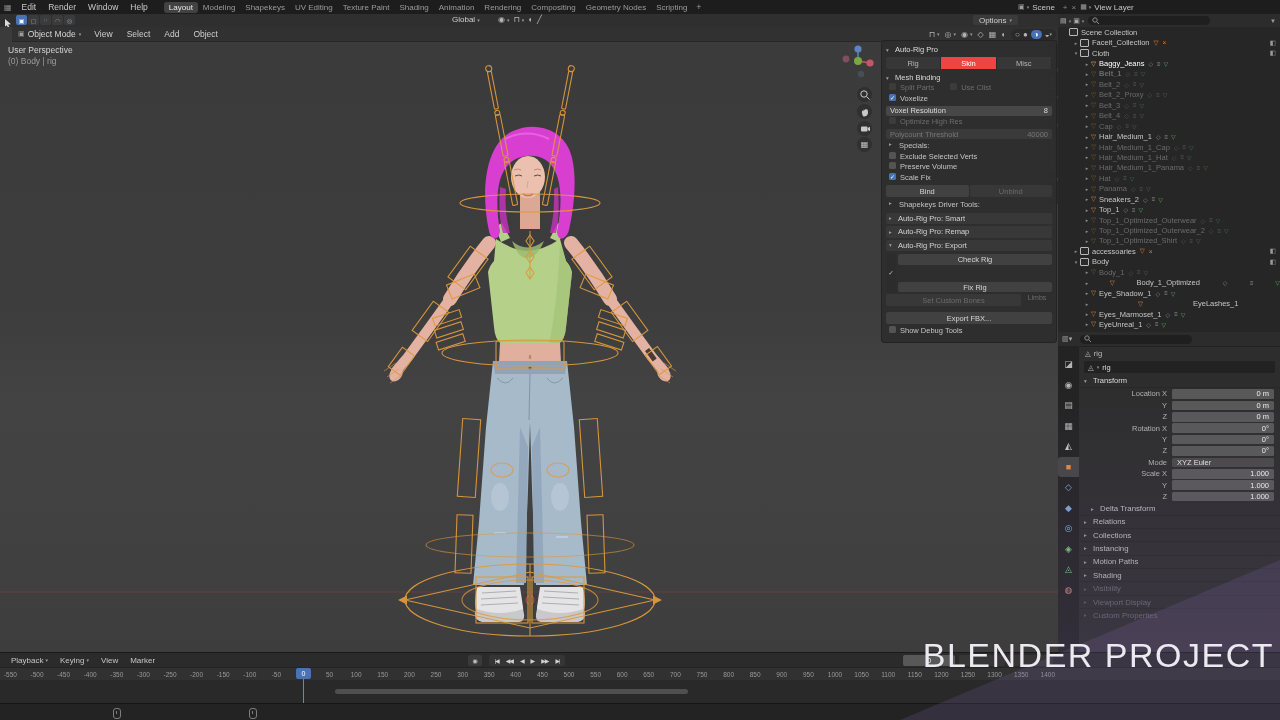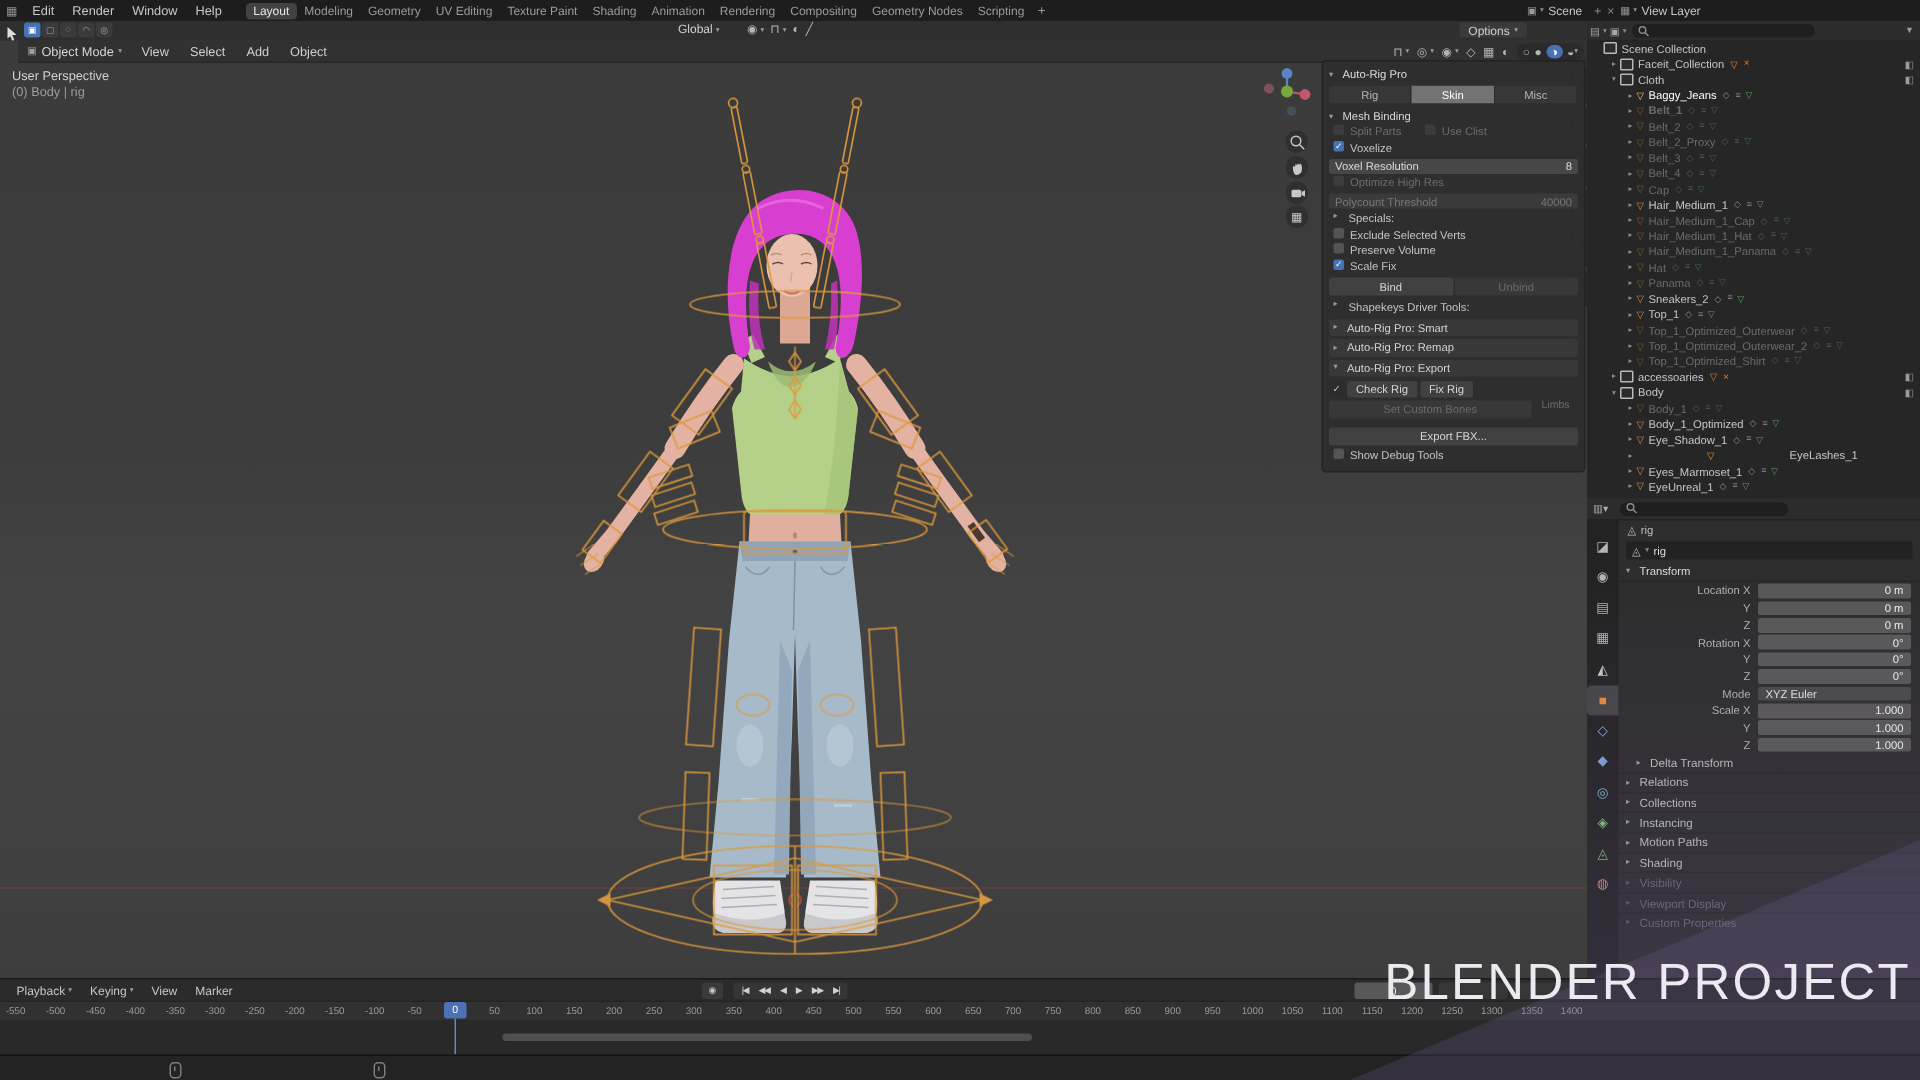--- a/index.html
+++ b/index.html
@@ -49,37 +49,37 @@
   #vp-overlay-text .l2{color:#9c9c9c;}
   
   #nav-gizmo{position:absolute;left:841px;top:17px;z-index:5;}
   .vp-icon{position:absolute;width:15px;height:15px;border-radius:50%;background:rgba(38,38,38,.55);z-index:5;display:flex;align-items:center;justify-content:center;color:#c8c8c8;font-size:8px;}
   
   #arp-panel{position:absolute;left:881px;top:13px;width:166px;background:rgba(45,45,45,.97);border:1px solid #232323;border-radius:3px;z-index:8;padding:3px 4px 5px 4px;font-size:7.5px;color:#c9c9c9;}
   #arp-panel .arp-head{display:flex;align-items:center;gap:3px;color:#dedede;height:11px;}
   .tri{color:#9a9a9a;font-size:5.5px;width:6px;display:inline-block;}
   #arp-tabs{display:flex;margin:2px 0 3px 0;height:12px;border-radius:2px;overflow:hidden;}
   #arp-tabs .atab{flex:1;background:#373737;color:#b5b5b5;display:flex;align-items:center;justify-content:center;border-right:1px solid #2a2a2a;}
-  #arp-tabs .atab.active{background:#737373;color:#fff;}
+  #arp-tabs .atab.active{background:#ef4444;color:#fff;}
   .arp-sec{display:flex;align-items:center;gap:3px;color:#d8d8d8;height:11px;margin-top:1px;}
   .arp-row{display:flex;gap:4px;height:10.5px;padding-left:3px;}
   .arp-row .lbl{color:#c4c4c4;}
   .arp-row .lbl.dim, .dim{color:#6d6d6d;}
   .cb{width:7px;height:7px;background:#545454;border-radius:1.5px;display:inline-flex;align-items:center;justify-content:center;font-size:6px;color:#fff;flex:none;}
   .cb.on{background:#4772b3;}
   .cb.dimcb{background:#3c3c3c;}
   .slider{height:10px;background:#474747;border-radius:2px;display:flex;align-items:center;justify-content:space-between;padding:0 4px;margin:1.5px 0;color:#dcdcdc;}
   .fieldrow{height:10px;background:#3a3a3a;border-radius:2px;display:flex;align-items:center;justify-content:space-between;padding:0 4px;margin:1.5px 0;color:#787878;}
   .btn-pair{display:flex;gap:1px;margin:2px 0;}
   .btn-pair .abtn{flex:1;height:12px;background:#414141;border:none;border-radius:2px;color:#d6d6d6;font-size:7.5px;font-family:inherit;}
   .btn-pair .abtn.dimb{background:#383838;color:#6b6b6b;}
   .subhead{display:flex;align-items:center;gap:3px;background:#383838;border-radius:2px;height:11.5px;margin-top:2px;padding-left:3px;color:#d4d4d4;}
   .rigbtns{display:flex;gap:2px;margin:3px 0 1px 0;}
   .rigbtns .ck{width:10px;display:flex;align-items:center;justify-content:center;color:#c8c8c8;font-size:6.5px;background:#2c2c2c;border-radius:2px;}
-  .rigbtns .col{flex:1;display:flex;flex-direction:row;gap:2px;}
+  .rigbtns .col{flex:1;display:flex;flex-direction:column;gap:17px;}
   .rigbtns .abtn{height:10.5px;background:#414141;border:none;border-radius:2px;color:#d6d6d6;font-size:7.5px;font-family:inherit;}
   .custom .small{flex:none;width:30px;text-align:center;font-size:7px;}
   .exportbtn{width:100%;height:12px;background:#414141;border:none;border-radius:2px;color:#d6d6d6;font-size:7.5px;margin:4px 0 2px 0;font-family:inherit;}
   
   #arp-side-tabs{position:absolute;left:1047px;top:17px;width:11px;z-index:7;display:flex;flex-direction:column;gap:3px;}
   .side-tab{writing-mode:vertical-rl;transform:rotate(180deg);font-size:7.5px;color:#909090;background:#2a2a2a;border-radius:0 2px 2px 0;padding:5px 0;text-align:center;width:11px;}
   .side-tab.active{background:#3d3d3d;color:#e0e0e0;}
   
   #outliner-header{left:1058px;top:14px;width:222px;height:13px;background:#2c2c2c;border-bottom:1px solid #1f1f1f;display:flex;align-items:center;font-size:7px;color:#a8a8a8;}
   #outliner-header .oh-ico{margin:0 2px;font-size:7px;}
@@ -157,21 +157,21 @@
   <span id="app-icon">▦</span>
   <div id="app-menus">
       <span class="menu-item">Edit</span>
       <span class="menu-item">Render</span>
       <span class="menu-item">Window</span>
       <span class="menu-item">Help</span>
     </div>
   <div id="ws-tabs">
       <span class="ws-tab active">Layout</span>
       <span class="ws-tab">Modeling</span>
-      <span class="ws-tab">Geometry</span>
+      <span class="ws-tab">Shapekeys</span>
       <span class="ws-tab">UV Editing</span>
       <span class="ws-tab">Texture Paint</span>
       <span class="ws-tab">Shading</span>
       <span class="ws-tab">Animation</span>
       <span class="ws-tab">Rendering</span>
       <span class="ws-tab">Compositing</span>
       <span class="ws-tab">Geometry Nodes</span>
       <span class="ws-tab">Scripting</span>
     </div>
   <span id="ws-add">+</span>
@@ -706,21 +706,21 @@
       <span class="ol-screen">◧</span>
     </div>
     <div class="ol-row dim" style="padding-left: 25px;">
       <span class="ol-arrow">▸</span>
       <span class="ico-mesh">▽</span>
       <span class="ol-label">Body_1</span>
       <span class="ol-b1">◇</span>
       <span class="ol-b1">≡</span>
       <span class="ol-b2">▽</span>
     </div>
-    <div class="ol-row normal" style="padding-left: 25px;">
+    <div class="ol-row normal" style="padding-left: 25px; justify-content: space-between;">
       <span class="ol-arrow">▸</span>
       <span class="ico-mesh">▽</span>
       <span class="ol-label">Body_1_Optimized</span>
       <span class="ol-b1">◇</span>
       <span class="ol-b1">≡</span>
       <span class="ol-b2">▽</span>
     </div>
     <div class="ol-row normal" style="padding-left: 25px;">
       <span class="ol-arrow">▸</span>
       <span class="ico-mesh">▽</span>

